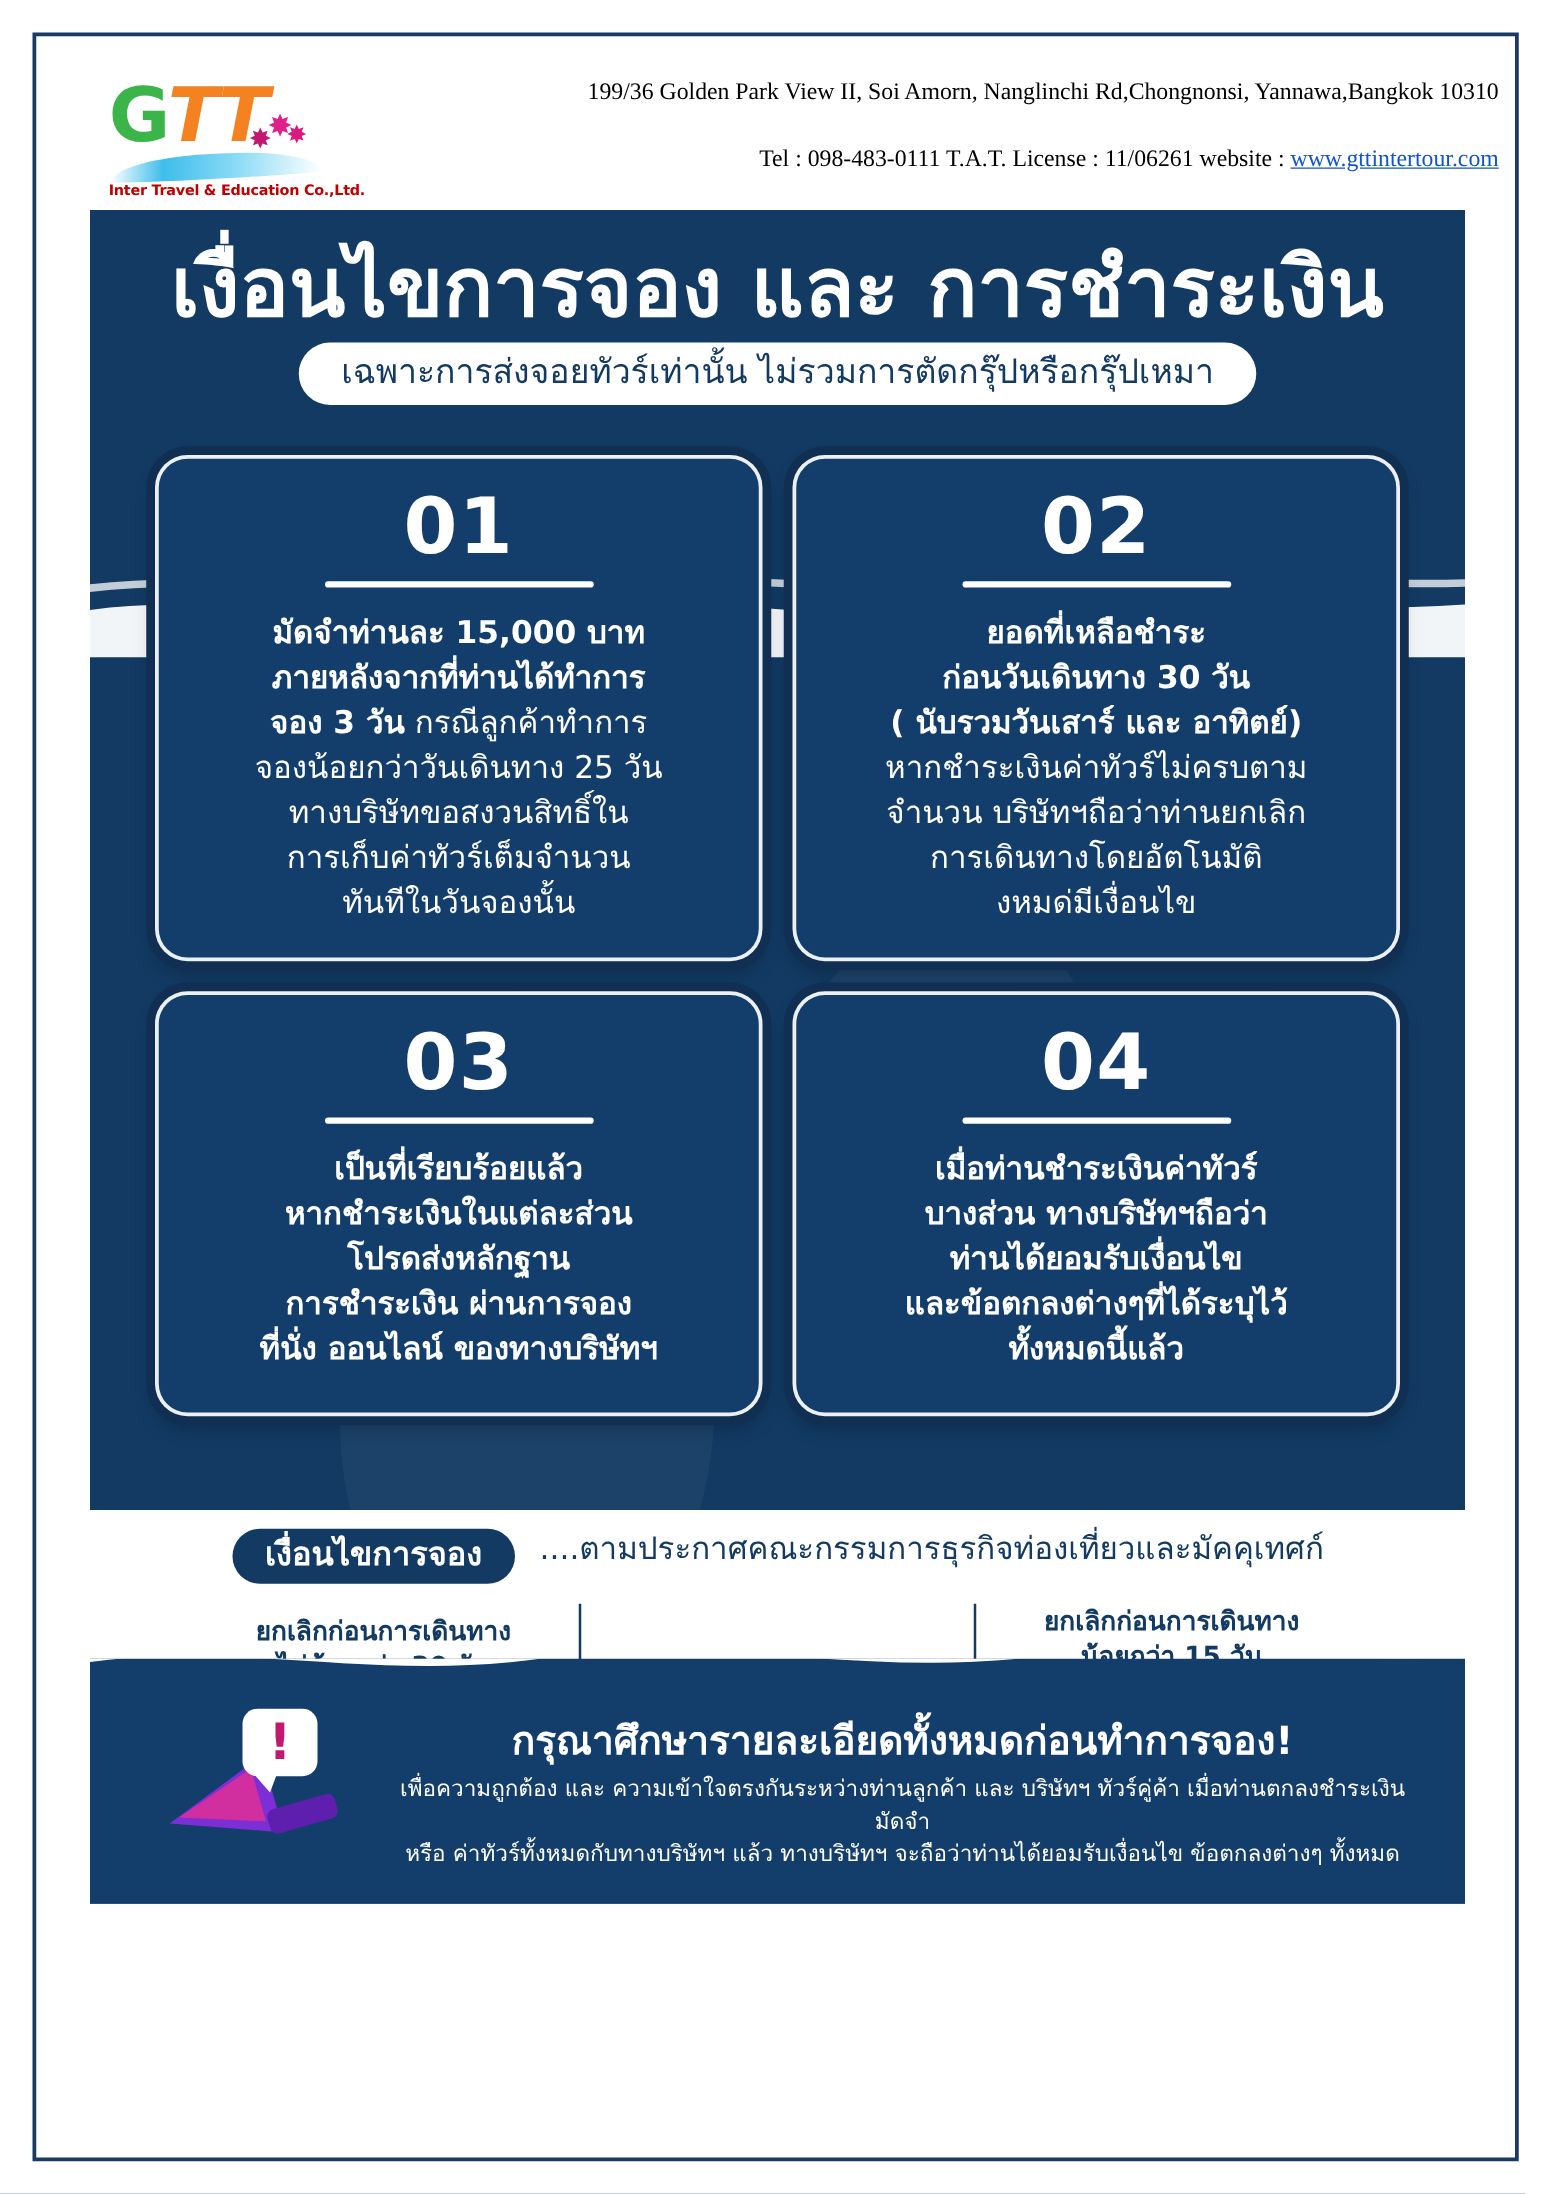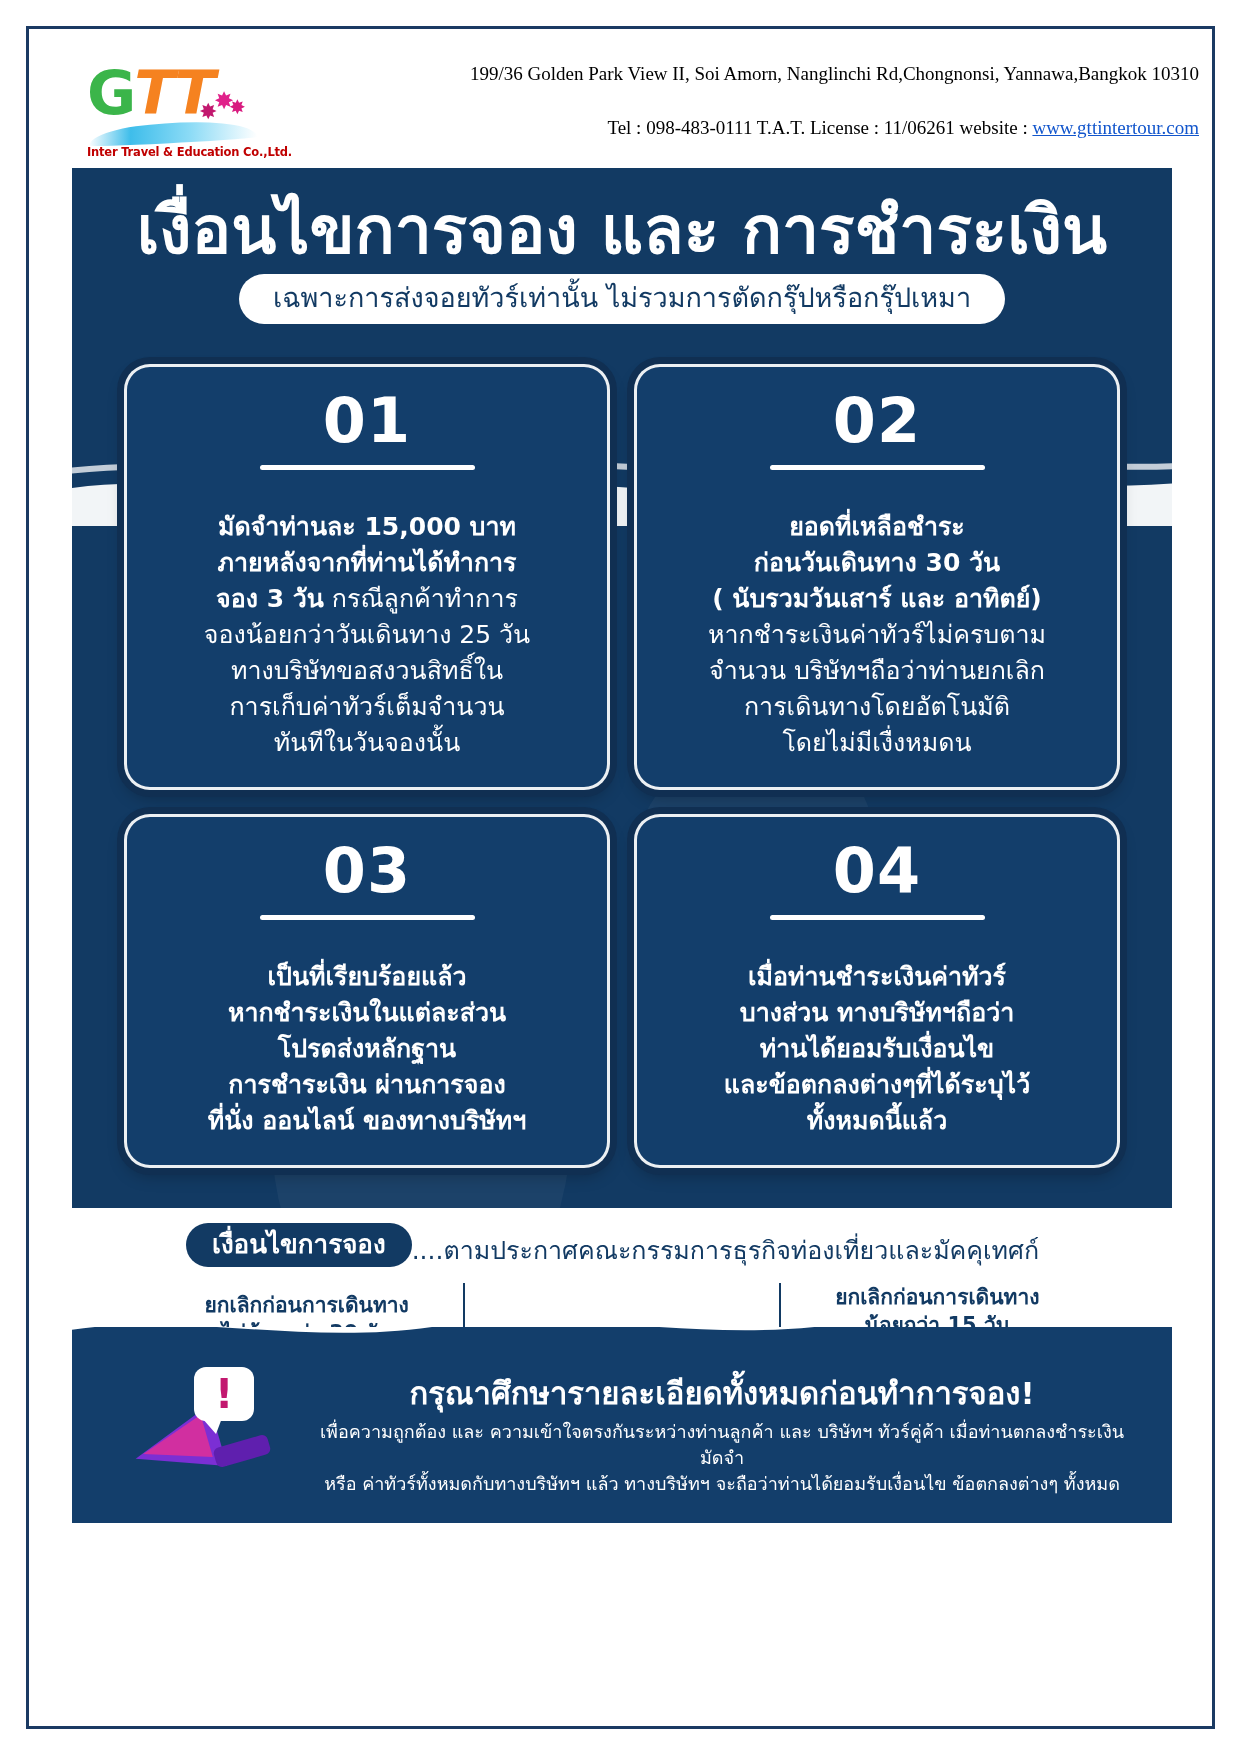--- a/index.html
+++ b/index.html
@@ -185,36 +185,35 @@
   .card-rule {
     width: 215px;
     height: 5px;
     background: #ffffff;
     border-radius: 3px;
     margin: 12px 0 18px;
   }
   .card-lines {
     font-size: 25px;
     line-height: 36px;
-    margin-top: 21px;
   }
   .card-lines .bold { font-weight: bold; }
 
   
   .conditions {
     position: absolute;
     left: 0; top: 1055px;
     width: 100%;
     z-index: 4;
     padding: 0 52px;
   }
   .cond-head {
     display: flex;
-    align-items: flex-end;
-    gap: 0;
+    align-items: flex-start;
+    gap: 20px;
     padding-left: 62px;
   }
   .cond-pill {
     background: #123a63;
     color: #ffffff;
     border-radius: 24px;
     padding: 5px 26px 7px;
     font-size: 26px;
     font-weight: bold;
     line-height: 32px;
@@ -409,21 +408,21 @@
       <div class="card">
         <div class="card-num">02</div>
         <div class="card-rule"></div>
         <div class="card-lines">
           <div class="bold">ยอดที่เหลือชำระ</div>
           <div class="bold">ก่อนวันเดินทาง 30 วัน</div>
           <div class="bold">( นับรวมวันเสาร์ และ อาทิตย์)</div>
           <div>หากชำระเงินค่าทัวร์ไม่ครบตาม</div>
           <div>จำนวน บริษัทฯถือว่าท่านยกเลิก</div>
           <div>การเดินทางโดยอัตโนมัติ</div>
-          <div>โดยไม่มีเงื่งหมดน</div>
+          <div>งหมด่มีเงื่อนไข</div>
         </div>
       </div>
 
       <div class="card">
         <div class="card-num">03</div>
         <div class="card-rule"></div>
         <div class="card-lines">
           <div class="bold">เป็นที่เรียบร้อยแล้ว</div>
           <div class="bold">หากชำระเงินในแต่ละส่วน</div>
           <div class="bold">โปรดส่งหลักฐาน</div>

